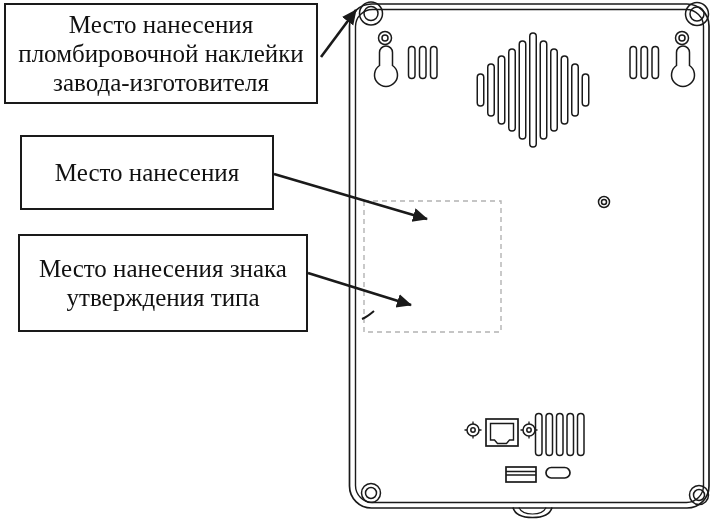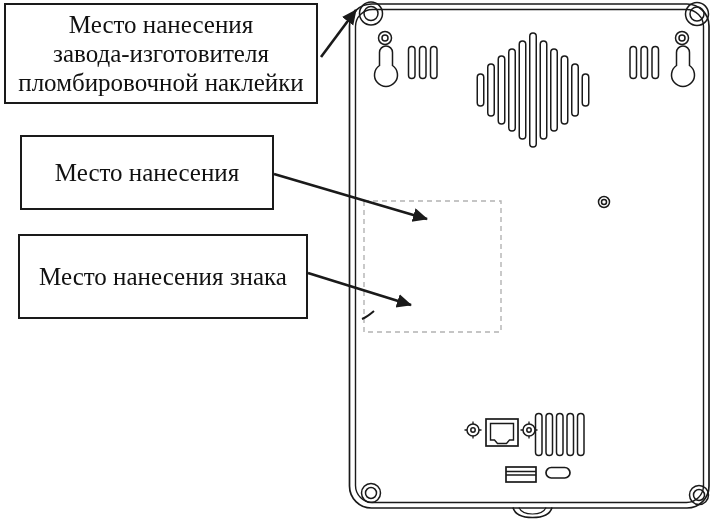--- a/index.html
+++ b/index.html
@@ -26,21 +26,21 @@
     align-items: center;
     text-align: center;
     font-size: 25px;
     line-height: 1.17;
     color: #111111;
     z-index: 2;
   }
   .label-box span { display: block; white-space: nowrap; }
   #label-sealing { left: 4px;  top: 3px;   width: 314px; height: 101px; }
   #label-serial  { left: 20px; top: 135px; width: 254px; height: 75px;  }
-  #label-type    { left: 18px; top: 234px; width: 290px; height: 85px;  }
+  #label-type    { left: 18px; top: 234px; width: 290px; height: 98px;  }
 </style>
 </head>
 <body>
 
 <div class="canvas">
 
   <svg class="drawing" width="713" height="520" viewBox="0 0 713 520" fill="none" stroke="#1a1a1a" stroke-width="1.5">
     <defs>
       <marker id="arrowhead" markerUnits="userSpaceOnUse" markerWidth="20" markerHeight="16" refX="14" refY="7" orient="auto">
         <path d="M0,0 L15,7 L0,14 Z" fill="#1a1a1a" stroke="none"></path>
@@ -150,25 +150,26 @@
 
     <g stroke-width="2.6">
       <line x1="321" y1="57" x2="356" y2="10" marker-end="url(#arrowhead)"></line>
       <line x1="274" y1="174" x2="427" y2="219" marker-end="url(#arrowhead)"></line>
       <line x1="308" y1="273" x2="411" y2="305" marker-end="url(#arrowhead)"></line>
     </g>
   </svg>
 
   <div class="label-box" id="label-sealing">
     <span>Место нанесения</span>
+    <span>пломбировочной наклейки</span>
     <span>завода-изготовителя</span>
-    <span>пломбировочной наклейки</span>
   </div>
 
   <div class="label-box" id="label-serial">
     <span>Место нанесения</span>
   </div>
 
   <div class="label-box" id="label-type">
     <span>Место нанесения знака</span>
+    <span>утверждения типа</span>
   </div>
 
 </div>
 
 </body></html>

